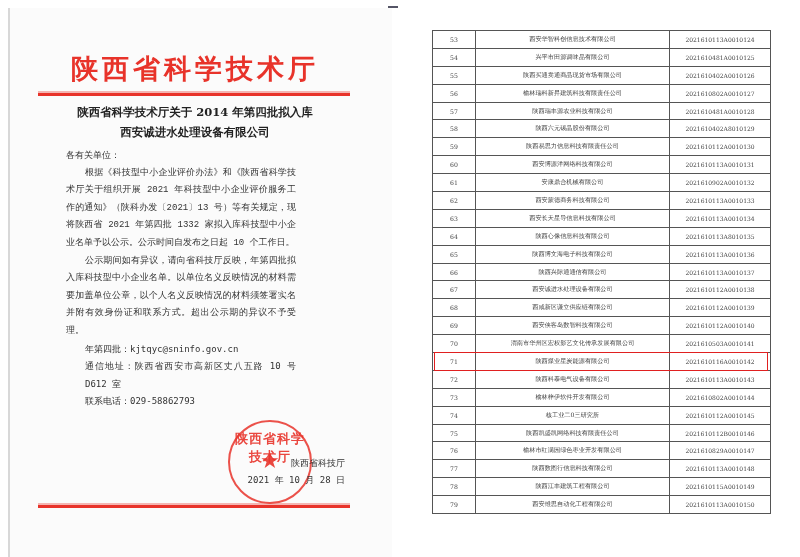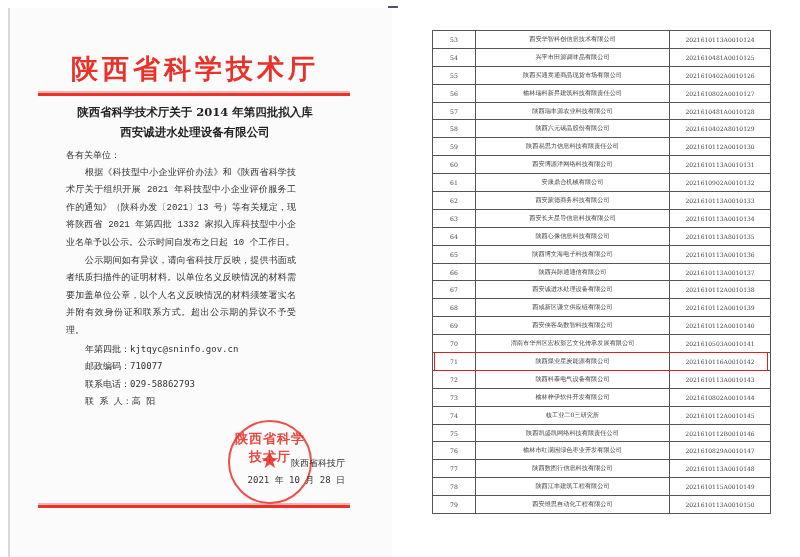--- a/index.html
+++ b/index.html
@@ -77,25 +77,24 @@
 <div class="red-rule top"></div>
 
 <div class="doc-title">
   <div>陕西省科学技术厅关于 2014 年第四批拟入库</div>
   <div>西安诚进水处理设备有限公司</div>
 </div>
 
 <div class="body-text">
   <p>各有关单位：</p>
   <p class="indent">根据《科技型中小企业评价办法》和《陕西省科学技术厅关于组织开展 2021 年科技型中小企业评价服务工作的通知》（陕科办发〔2021〕13 号）等有关规定，现将陕西省 2021 年第四批 1332 家拟入库科技型中小企业名单予以公示。公示时间自发布之日起 10 个工作日。</p>
-  <p class="indent">公示期间如有异议，请向省科技厅反映，提供书面或者纸质扫描件的证明材料。以单位名义反映情况的材料需要加盖单位公章，以个人名义反映情况的材料须签署实名并附有效身份证和联系方式。超出公示期的异议不予受理。</p>
+  <p class="indent">公示期间如有异议，请向省科技厅反映，年第四批拟入库科技型中小企业名单。以单位名义反映情况的材料需要加盖单位公章，以个人名义反映情况的材料须签署实名并附有效身份证和联系方式。超出公示期的异议不予受理。</p>
   <p class="contact">年第四批：kjtqyc@sninfo.gov.cn</p>
-  <p class="contact">邮政编码：710077</p>
+  <p class="contact">通信地址：陕西省西安市高新区丈八五路 10 号 D612 室</p>
   <p class="contact">联系电话：029-58862793</p>
-  <p class="contact">联 系 人：高 阳</p>
 </div>
 
 <div class="seal">
   <div class="seal-text">陕西省科学技术厅</div>
   <div class="seal-star">★</div>
 </div>
 
 <div class="signature">
   <div>陕西省科技厅</div>
   <div>2021 年 10 月 28 日</div>

